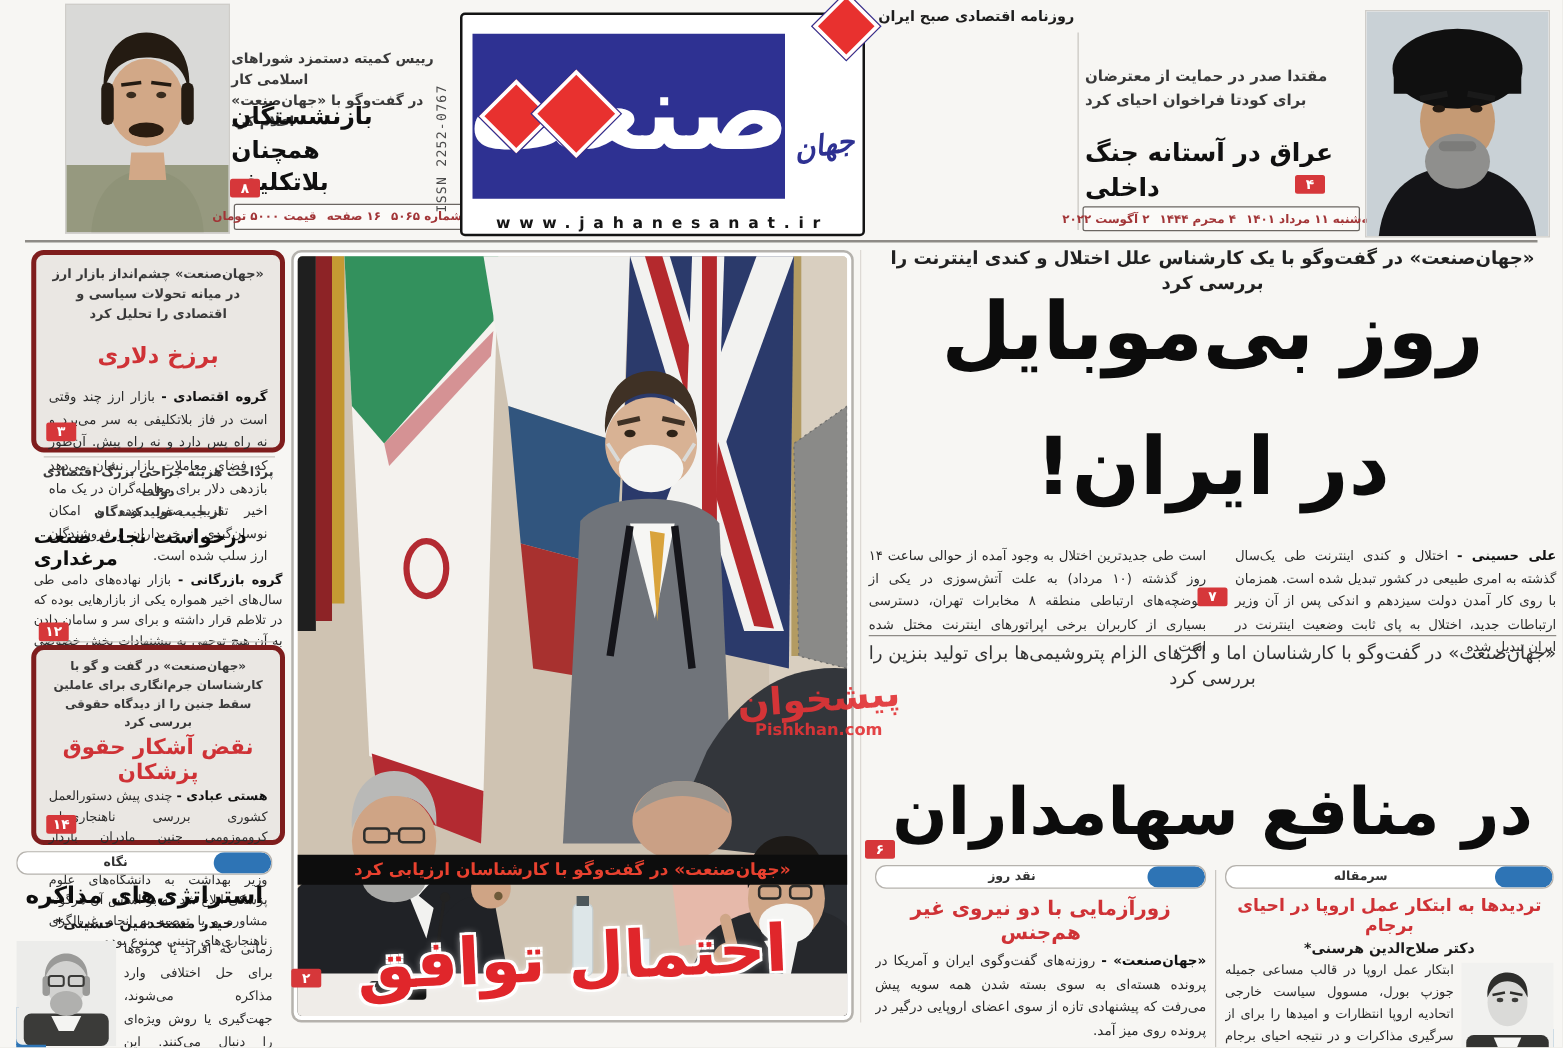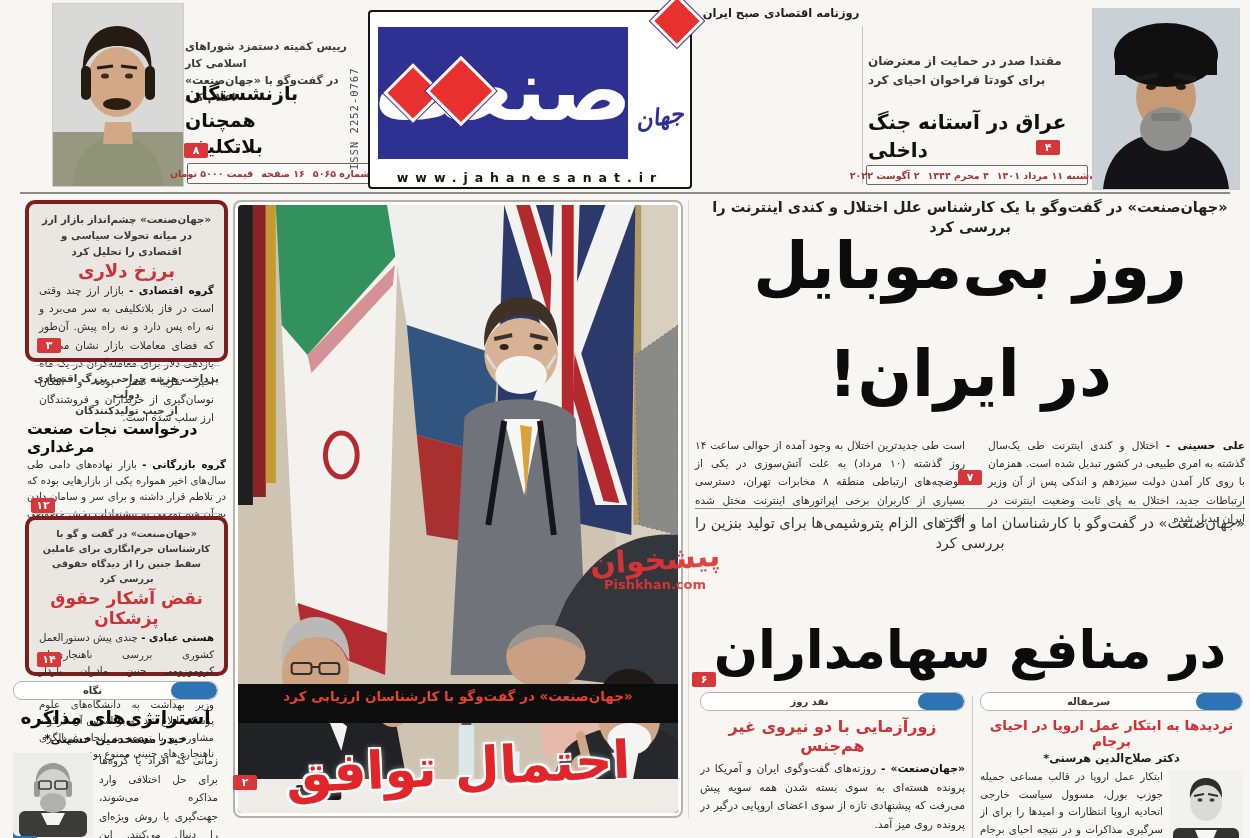--- a/index.html
+++ b/index.html
@@ -135,21 +135,21 @@
       <path d="M43,70 L65,66 M81,66 L103,70" stroke="#1a1a1a" stroke-width="5"></path>
       <ellipse cx="58" cy="78" rx="5" ry="3" fill="#241a12"></ellipse>
       <ellipse cx="88" cy="78" rx="5" ry="3" fill="#241a12"></ellipse>
     </svg>
   </div>
 
   <div class="abs" style="left:20px;top:192px;width:1210px;height:2px;background:#8e8b86;"></div>
 
   <div class="abs graybox" style="left:25px;top:200px;width:203px;height:162px;padding:8px 10px;box-sizing:border-box;">
     <div class="kicker" style="font-size:10.3px;text-align:center;">«جهان‌صنعت» چشم‌انداز بازار ارز در میانه تحولات سیاسی و اقتصادی را تحلیل کرد</div>
-    <div class="headline-red" style="font-size:18px;margin:0 0;">برزخ دلاری</div>
+    <div class="headline-red" style="font-size:18px;margin:14px 0;">برزخ دلاری</div>
     <p class="body-txt" style="margin:0;"><b>گروه اقتصادی -</b> <span>بازار ارز چند وقتی است در فاز بلاتکلیفی به سر می‌برد و نه راه پس دارد و نه راه پیش. آن‌طور که فضای معاملات بازار نشان می‌دهد بازدهی دلار برای معامله‌گران در یک ماه اخیر تقریبا صفر بوده و امکان نوسان‌گیری از خریداران و فروشندگان ارز سلب شده است.</span></p>
     <span class="pg" style="left:8px;bottom:5px;">۳</span>
   </div>
 
   <div class="abs hline" style="left:35px;top:365px;width:185px;"></div>
 
   <div class="abs" style="left:25px;top:369px;width:203px;height:142px;padding:2px 2px;box-sizing:border-box;">
     <div class="kicker" style="font-size:10.3px;text-align:center;">
       <div>پرداخت هزینه جراحی بزرگ اقتصادی دولت</div>
       <div>از جیب تولیدکنندگان</div>
@@ -268,21 +268,21 @@
 
         <rect x="0" y="574" width="443" height="34" fill="#efece8"></rect>
         <rect x="222" y="518" width="16" height="58" rx="5" fill="#dde6e8" stroke="#c6cfd1" stroke-width="1"></rect>
         <rect x="225" y="512" width="10" height="8" fill="#4d575b"></rect>
         <rect x="266" y="546" width="18" height="30" fill="#e8eef0" stroke="#c9c9c7" stroke-width="1"></rect>
         <rect x="58" y="580" width="46" height="15" rx="3" fill="#141414"></rect>
         <line x1="118" y1="516" x2="110" y2="576" stroke="#222" stroke-width="2.4"></line>
         <circle cx="119" cy="513" r="4" fill="#222"></circle>
       </svg>
       
-      <div class="abs capbar" style="left:0;right:0;top:479px;height:39px;">«جهان‌صنعت» در گفت‌وگو با کارشناسان ارزیابی کرد</div>
+      <div class="abs capbar" style="left:0;right:0;top:479px;height:24px;">«جهان‌صنعت» در گفت‌وگو با کارشناسان ارزیابی کرد</div>
       
       <div class="abs agree" style="left:0;right:0;bottom:16px;">احتمال توافق</div>
     </div>
     <span class="pg" style="left:-2px;bottom:26px;">۲</span>
   </div>
 
   <div class="abs watermark" style="left:588px;top:542px;width:134px;z-index:6;">
     <div class="wm-fa">پیشخوان</div>
     <div class="wm-en">Pishkhan.com</div>
   </div>

